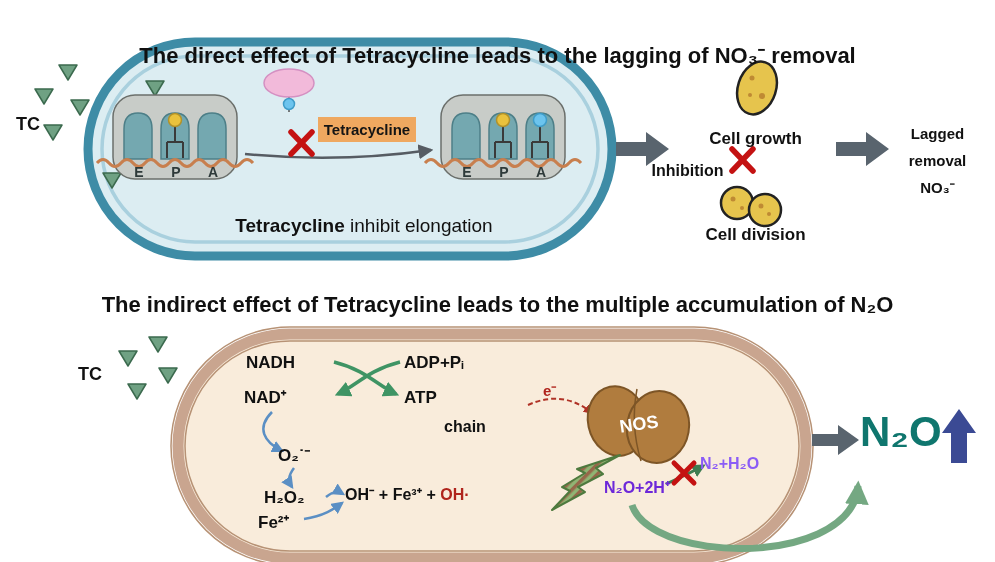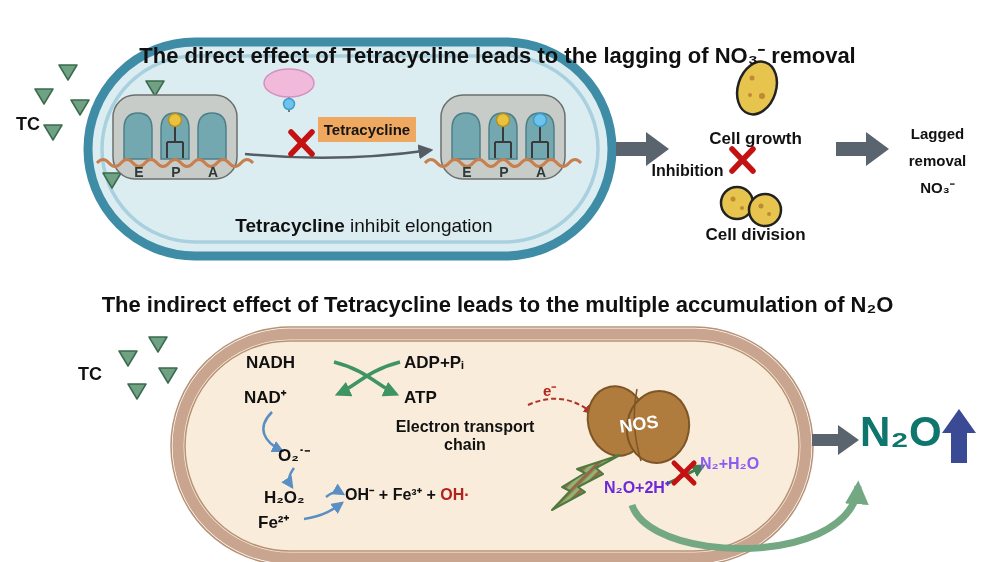--- a/index.html
+++ b/index.html
@@ -185,21 +185,20 @@
 <div class="t title" style="top:292px;">The indirect effect of Tetracycline leads to the multiple accumulation of N₂O</div>
 
 <div class="t b" style="left:78px;top:364px;font-size:18px;">TC</div>
 
 <div class="t b" style="left:246px;top:353px;font-size:17px;">NADH</div>
 <div class="t b" style="left:404px;top:353px;font-size:17px;">ADP+Pᵢ</div>
 <div class="t b" style="left:244px;top:388px;font-size:17px;">NAD⁺</div>
 <div class="t b" style="left:404px;top:388px;font-size:17px;text-align:right;">ATP</div>
 
 <div class="t b ctr" style="left:375px;top:418px;width:180px;font-size:16px;">
-  <div>Electron transport</div>
   <div>chain</div>
 </div>
 
 <div class="t b" style="left:278px;top:446px;font-size:17px;">O₂˙⁻</div>
 <div class="t b" style="left:264px;top:488px;font-size:17px;">H₂O₂</div>
 <div class="t b" style="left:345px;top:486px;font-size:16px;">
   <span>OH⁻ + Fe³⁺ + </span><span class="red">OH·</span>
 </div>
 <div class="t b" style="left:258px;top:513px;font-size:17px;">Fe²⁺</div>
 

